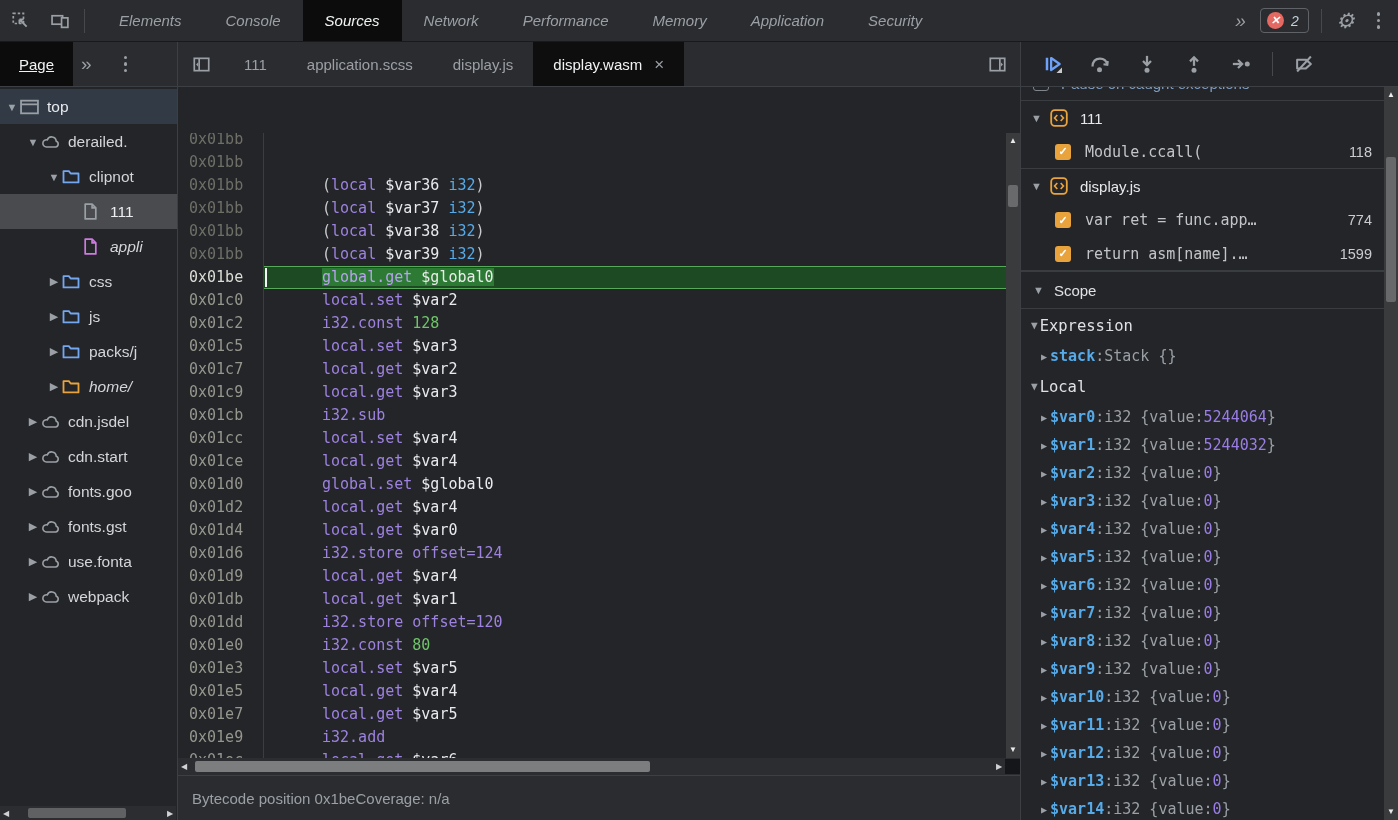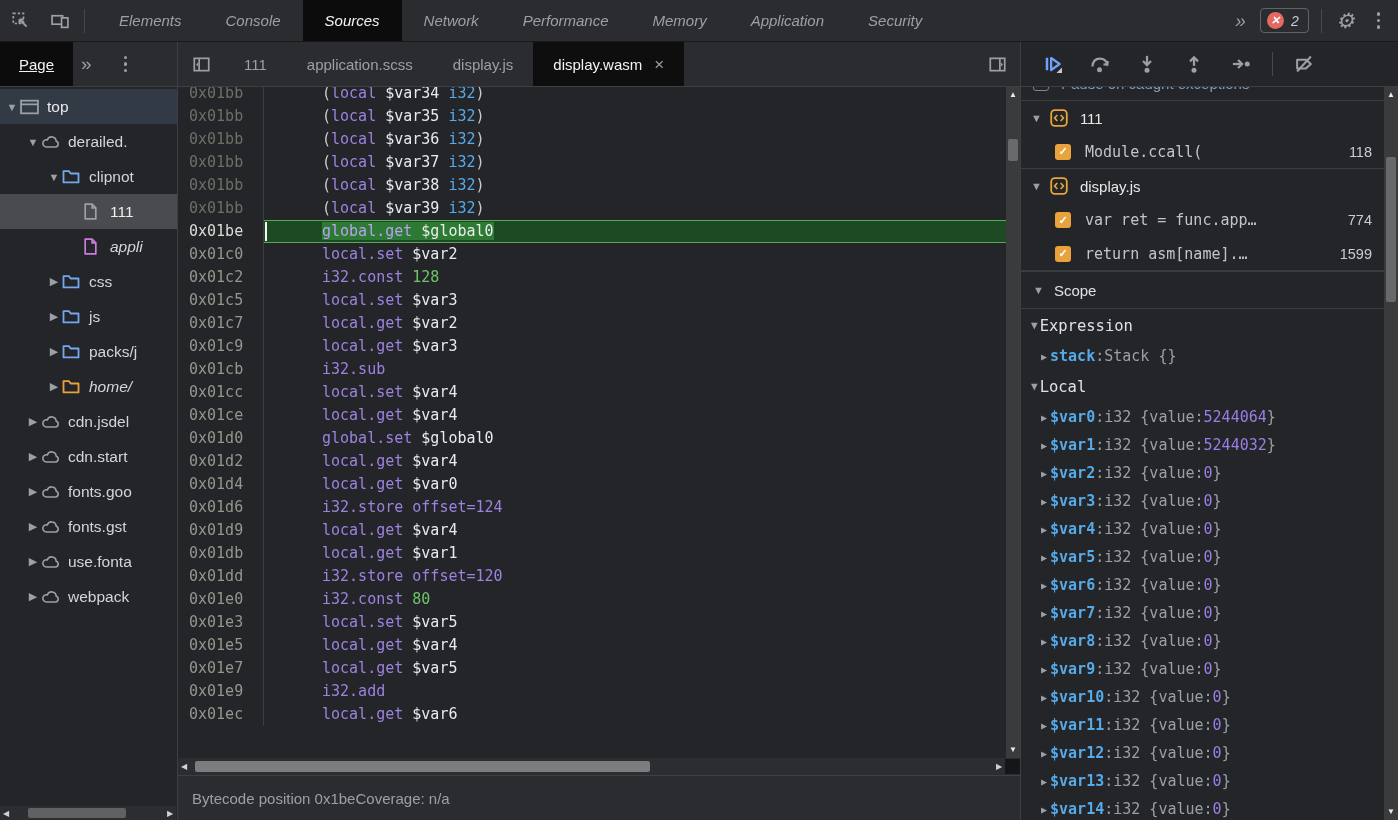--- a/index.html
+++ b/index.html
@@ -59,21 +59,21 @@
 
   
   .editor { flex:1; min-width:0; display:flex; flex-direction:column; background:#242528; }
   .tabstrip { height:45px; flex:0 0 45px; background:#2b2c2f; border-bottom:1px solid #3c3f43; display:flex; align-items:stretch; }
   .panel-ic { width:46px; display:flex; align-items:center; justify-content:center; }
   .ed-tab { display:flex; align-items:center; padding:0 20px; font-size:15px; color:#9aa0a6; }
   .ed-tab.active { background:#0e0e0e; color:#f1f3f4; }
   .tab-close { margin-left:12px; color:#9aa0a6; font-size:17px; line-height:1; }
   .tabstrip .spacer { flex:1; }
 
-  .code-wrap { flex:1; min-height:0; position:relative; overflow:hidden; }
+  .code-wrap { flex:1; min-height:0; position:relative; overflow:hidden;margin-top:46px; }
   .code-lines { position:absolute; left:0; right:14px; top:-5px; }
   .cl { display:flex; height:23px; line-height:23px; font-family:"DejaVu Sans Mono", monospace; font-size:15px; }
   .addr { flex:0 0 86px; width:86px; padding-left:11px; color:#95968d; border-right:1px solid #3a3d41; }
   .addr.dim { color:#6e6f67; }
   .cl.hl .addr { color:#dcddd6; }
   .ln-body { flex:1; padding-left:58px; position:relative; white-space:pre; }
   .cl.hl .ln-body { background:#1d4a22; box-shadow:inset 0 1px 0 #58a85c, inset 0 -1px 0 #58a85c; }
   .caret { position:absolute; left:1px; top:2px; bottom:2px; width:2px; background:#f5f5f5; }
   .hl-span { background:#2c7a34; }
   .tk-p { color:#c8cacc; } .tk-k { color:#9d82e0; } .tk-v { color:#e8eaed; }
@@ -362,25 +362,23 @@
             <line x1="10.2" y1="2.2" x2="10.2" y2="13.8" stroke="#9aa0a6" stroke-width="1.6"></line>
             <polygon points="11.1,5.9 13.1,8 11.1,10.1" fill="#9aa0a6"></polygon>
           </svg>
         </div>
       </div>
 
       <div class="code-wrap">
         <div class="code-lines" id="code-lines">
             <div class="cl">
               <span class="addr dim">0x01bb</span>
-              <span class="ln-body"><span class="tk-p">(</span><span class="tk-k">local</span><span> </span><span class="tk-v">$var34</span><span> </span><span class="tk-t">i32</span><span class="tk-p">)</span></span>
             </div>
             <div class="cl">
               <span class="addr dim">0x01bb</span>
-              <span class="ln-body"><span class="tk-p">(</span><span class="tk-k">local</span><span> </span><span class="tk-v">$var35</span><span> </span><span class="tk-t">i32</span><span class="tk-p">)</span></span>
             </div>
             <div class="cl">
               <span class="addr dim">0x01bb</span>
               <span class="ln-body"><span class="tk-p">(</span><span class="tk-k">local</span><span> </span><span class="tk-v">$var36</span><span> </span><span class="tk-t">i32</span><span class="tk-p">)</span></span>
             </div>
             <div class="cl">
               <span class="addr dim">0x01bb</span>
               <span class="ln-body"><span class="tk-p">(</span><span class="tk-k">local</span><span> </span><span class="tk-v">$var37</span><span> </span><span class="tk-t">i32</span><span class="tk-p">)</span></span>
             </div>
             <div class="cl">

